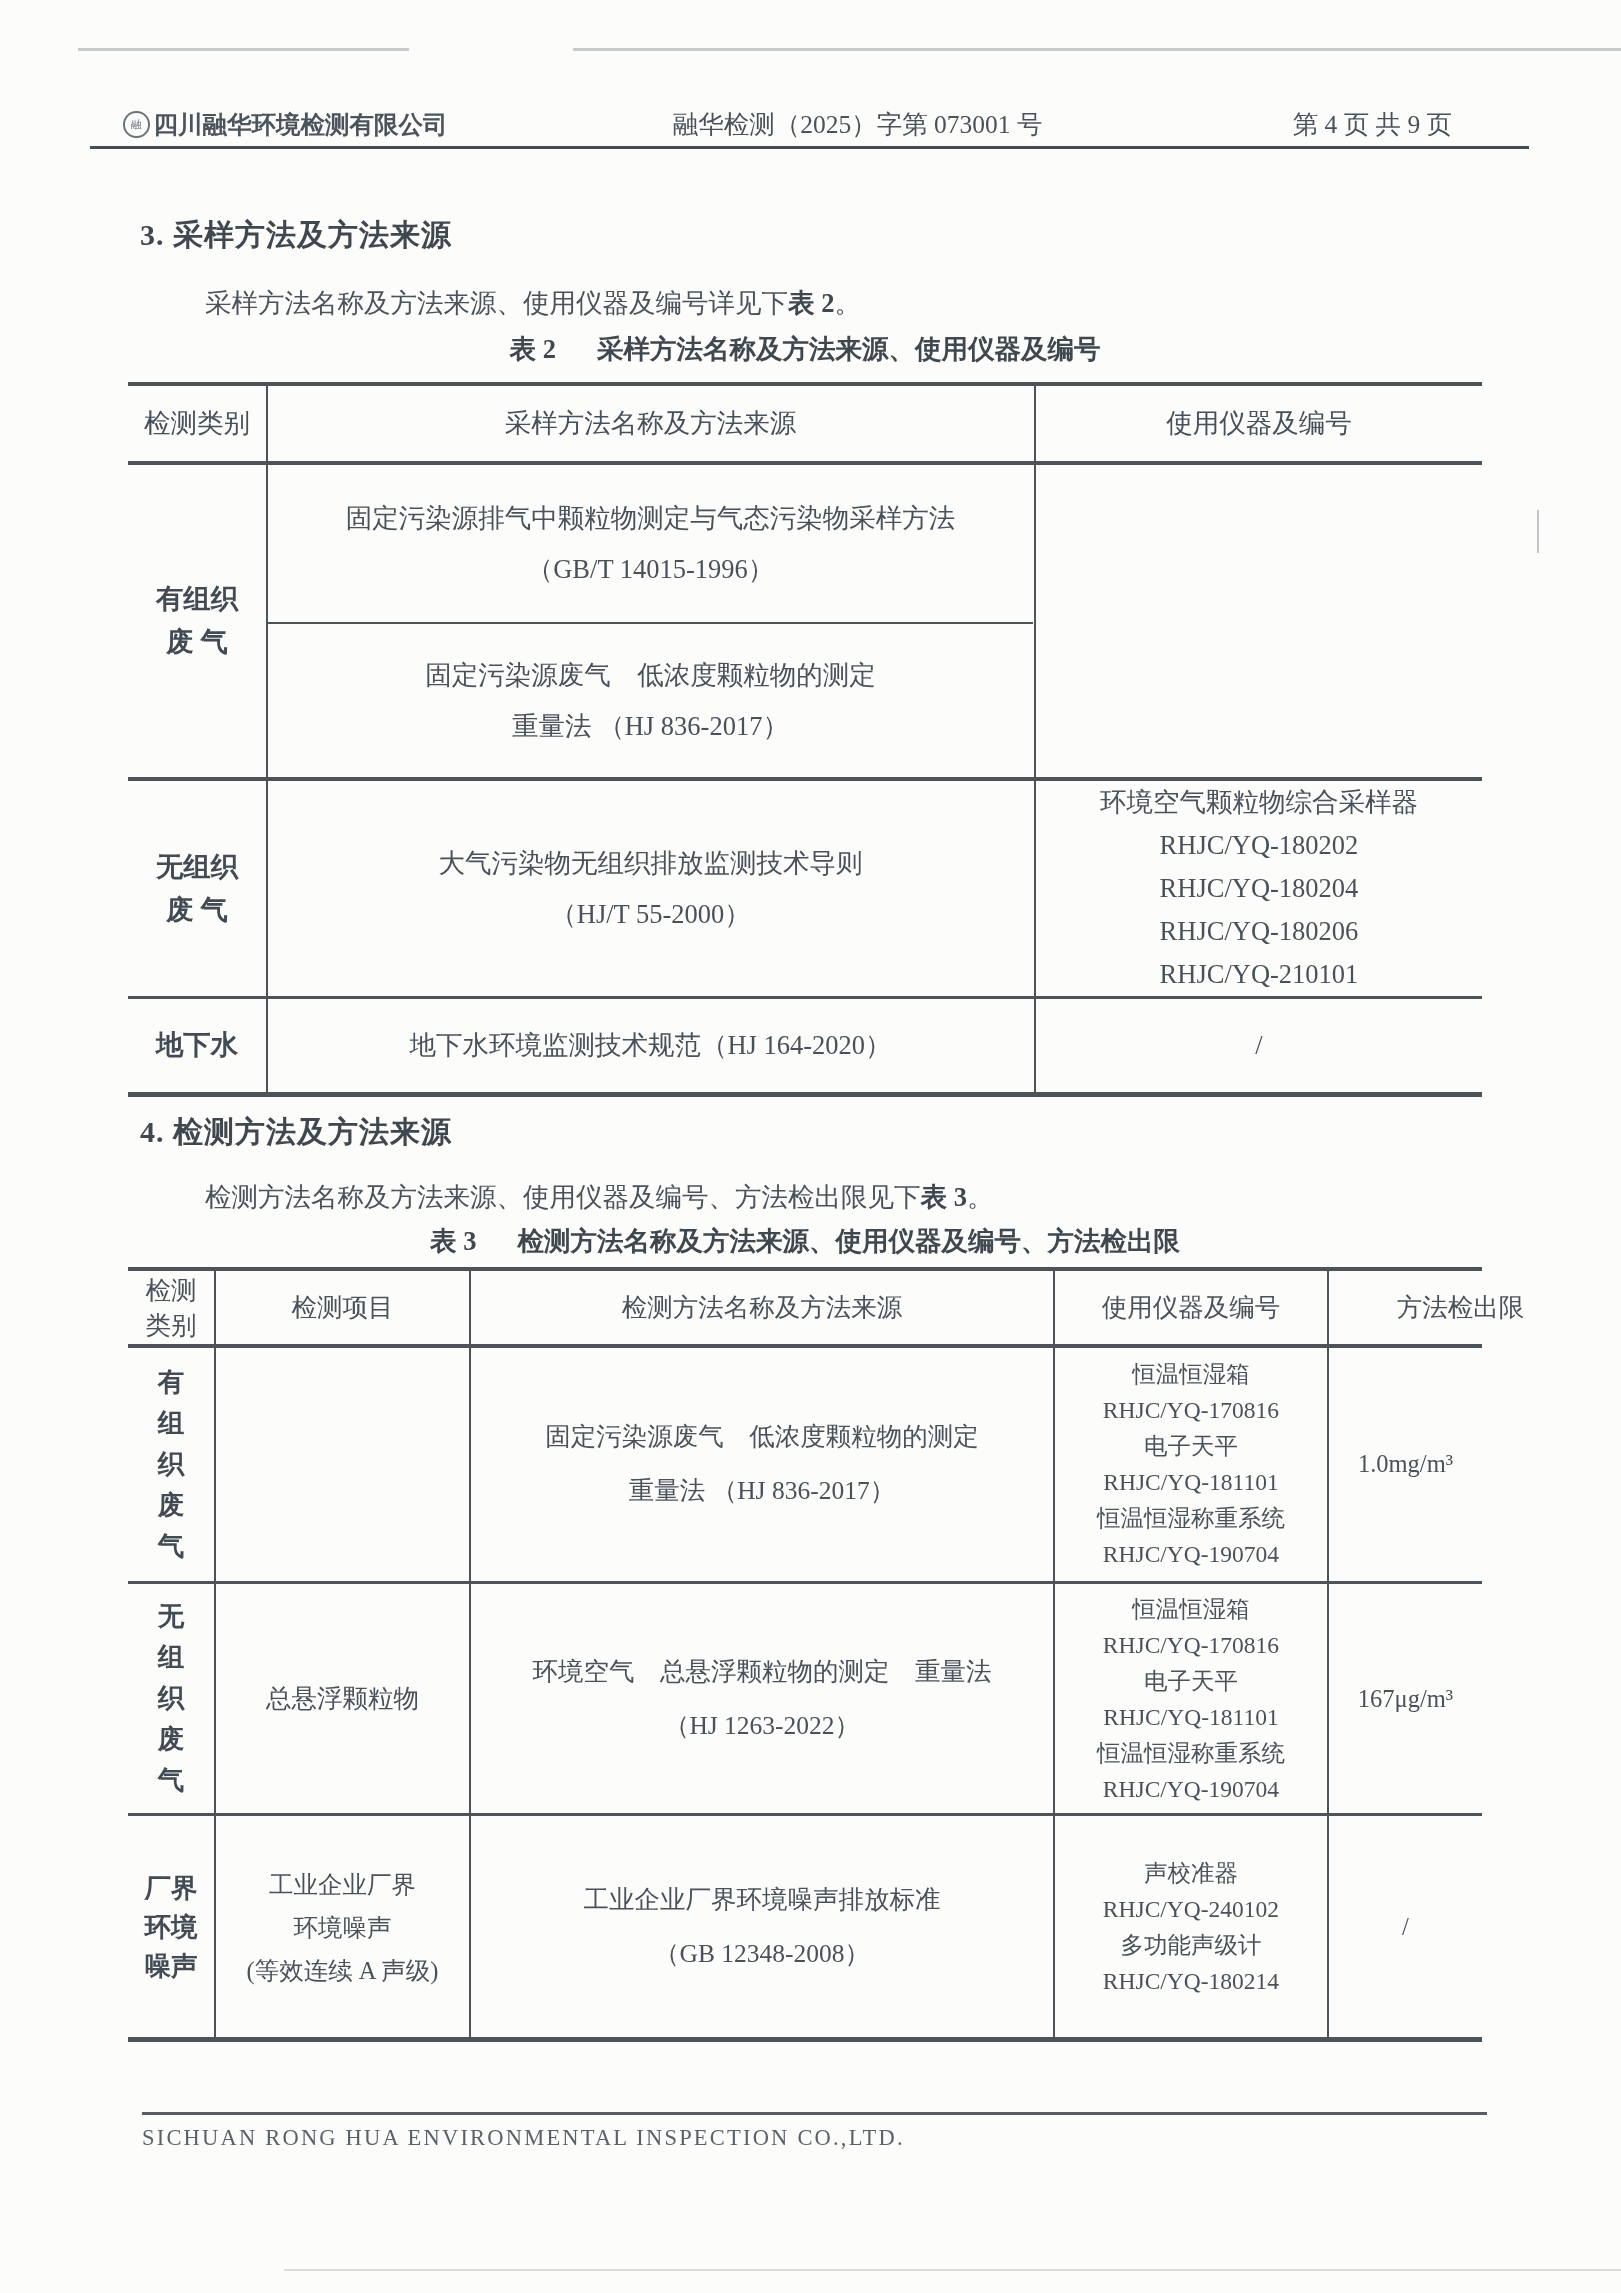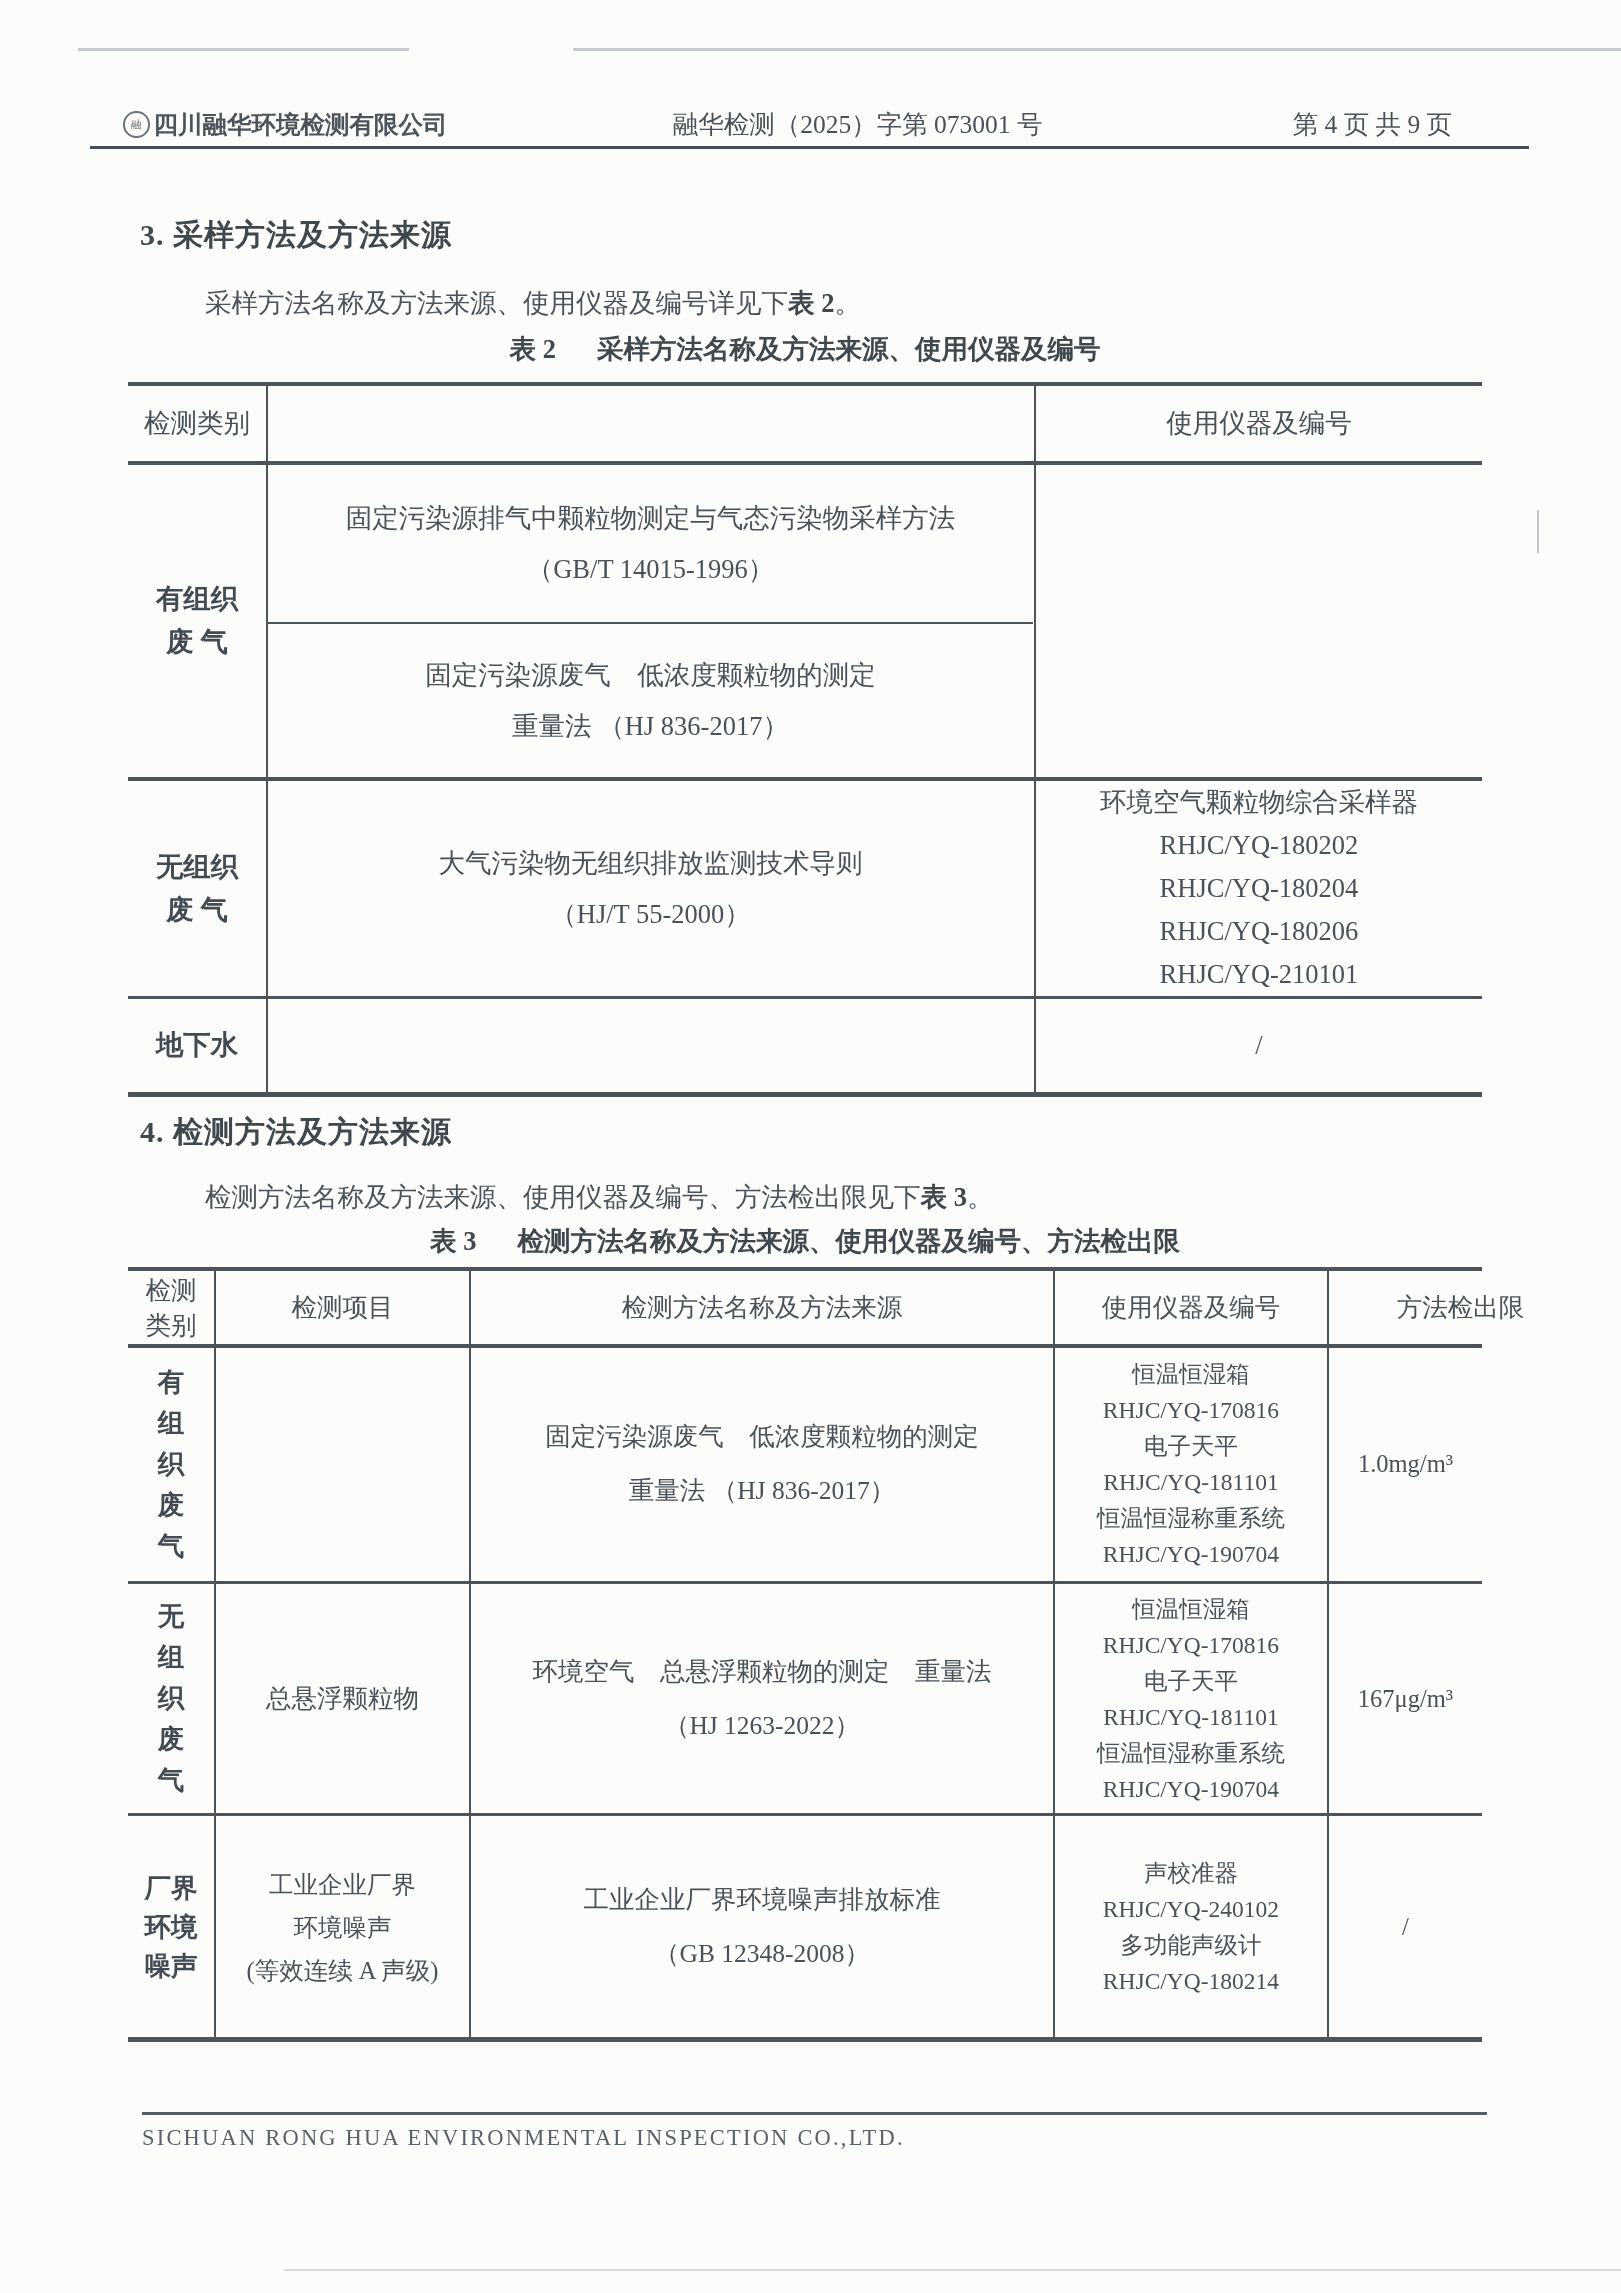--- a/index.html
+++ b/index.html
@@ -81,40 +81,42 @@
     <div class="hline" style="left:0;top:79px;width:1354px;height:3.9px;"></div>
     <div class="hline" style="left:138px;top:240px;width:767px;height:2px;"></div>
     <div class="hline" style="left:0;top:395px;width:1354px;height:3.9px;"></div>
     <div class="hline" style="left:0;top:614px;width:1354px;height:2.9px;"></div>
     <div class="hline" style="left:0;top:710px;width:1354px;height:4.9px;"></div>
 
     <div class="vline" style="left:138px;top:0;width:2px;height:715px;"></div>
     <div class="vline" style="left:906px;top:0;width:2px;height:715px;"></div>
 
     <div class="cell th" style="left:0;top:3.9px;width:138px;height:75px;">检测类别</div>
+    <div class="cell th" style="left:140px;top:3.9px;width:765px;height:75px;">采样方法名称及方法来源</div>
     <div class="cell th" style="left:908px;top:3.9px;width:446px;height:75px;">使用仪器及编号</div>
 
     <div class="cell cat" style="left:0;top:83px;width:138px;height:312px;">有组织
 废  气</div>
     <div class="cell t2-method" style="left:140px;top:83px;width:765px;height:157px;">固定污染源排气中颗粒物测定与气态污染物采样方法
 （GB/T 14015-1996）</div>
     <div class="cell t2-method" style="left:140px;top:242px;width:765px;height:153px;">固定污染源废气　低浓度颗粒物的测定
 重量法 （HJ 836-2017）</div>
 
     <div class="cell cat" style="left:0;top:399px;width:138px;height:215px;">无组织
 废  气</div>
     <div class="cell t2-method" style="left:140px;top:399px;width:765px;height:215px;">大气污染物无组织排放监测技术导则
 （HJ/T 55-2000）</div>
     <div class="cell t2-inst" style="left:908px;top:399px;width:446px;height:215px;line-height:43px;">环境空气颗粒物综合采样器
 RHJC/YQ-180202
 RHJC/YQ-180204
 RHJC/YQ-180206
 RHJC/YQ-210101</div>
 
     <div class="cell cat" style="left:0;top:617px;width:138px;height:93px;">地下水</div>
+    <div class="cell t2-method" style="left:140px;top:617px;width:765px;height:93px;">地下水环境监测技术规范（HJ 164-2020）</div>
     <div class="cell t2-inst" style="left:908px;top:617px;width:446px;height:93px;">/</div>
   </div>
 
   <div class="abs sec-heading" style="left:140px;top:1112px;">4. 检测方法及方法来源</div>
   <div class="abs para" style="left:205px;top:1179px;">
     <span>检测方法名称及方法来源、使用仪器及编号、方法检出限见下</span><b>表 3</b><span>。</span>
   </div>
   <div class="abs caption" style="left:128px;top:1223px;width:1354px;">
     <span class="cap-label">表 3</span>
     <span>检测方法名称及方法来源、使用仪器及编号、方法检出限</span>

